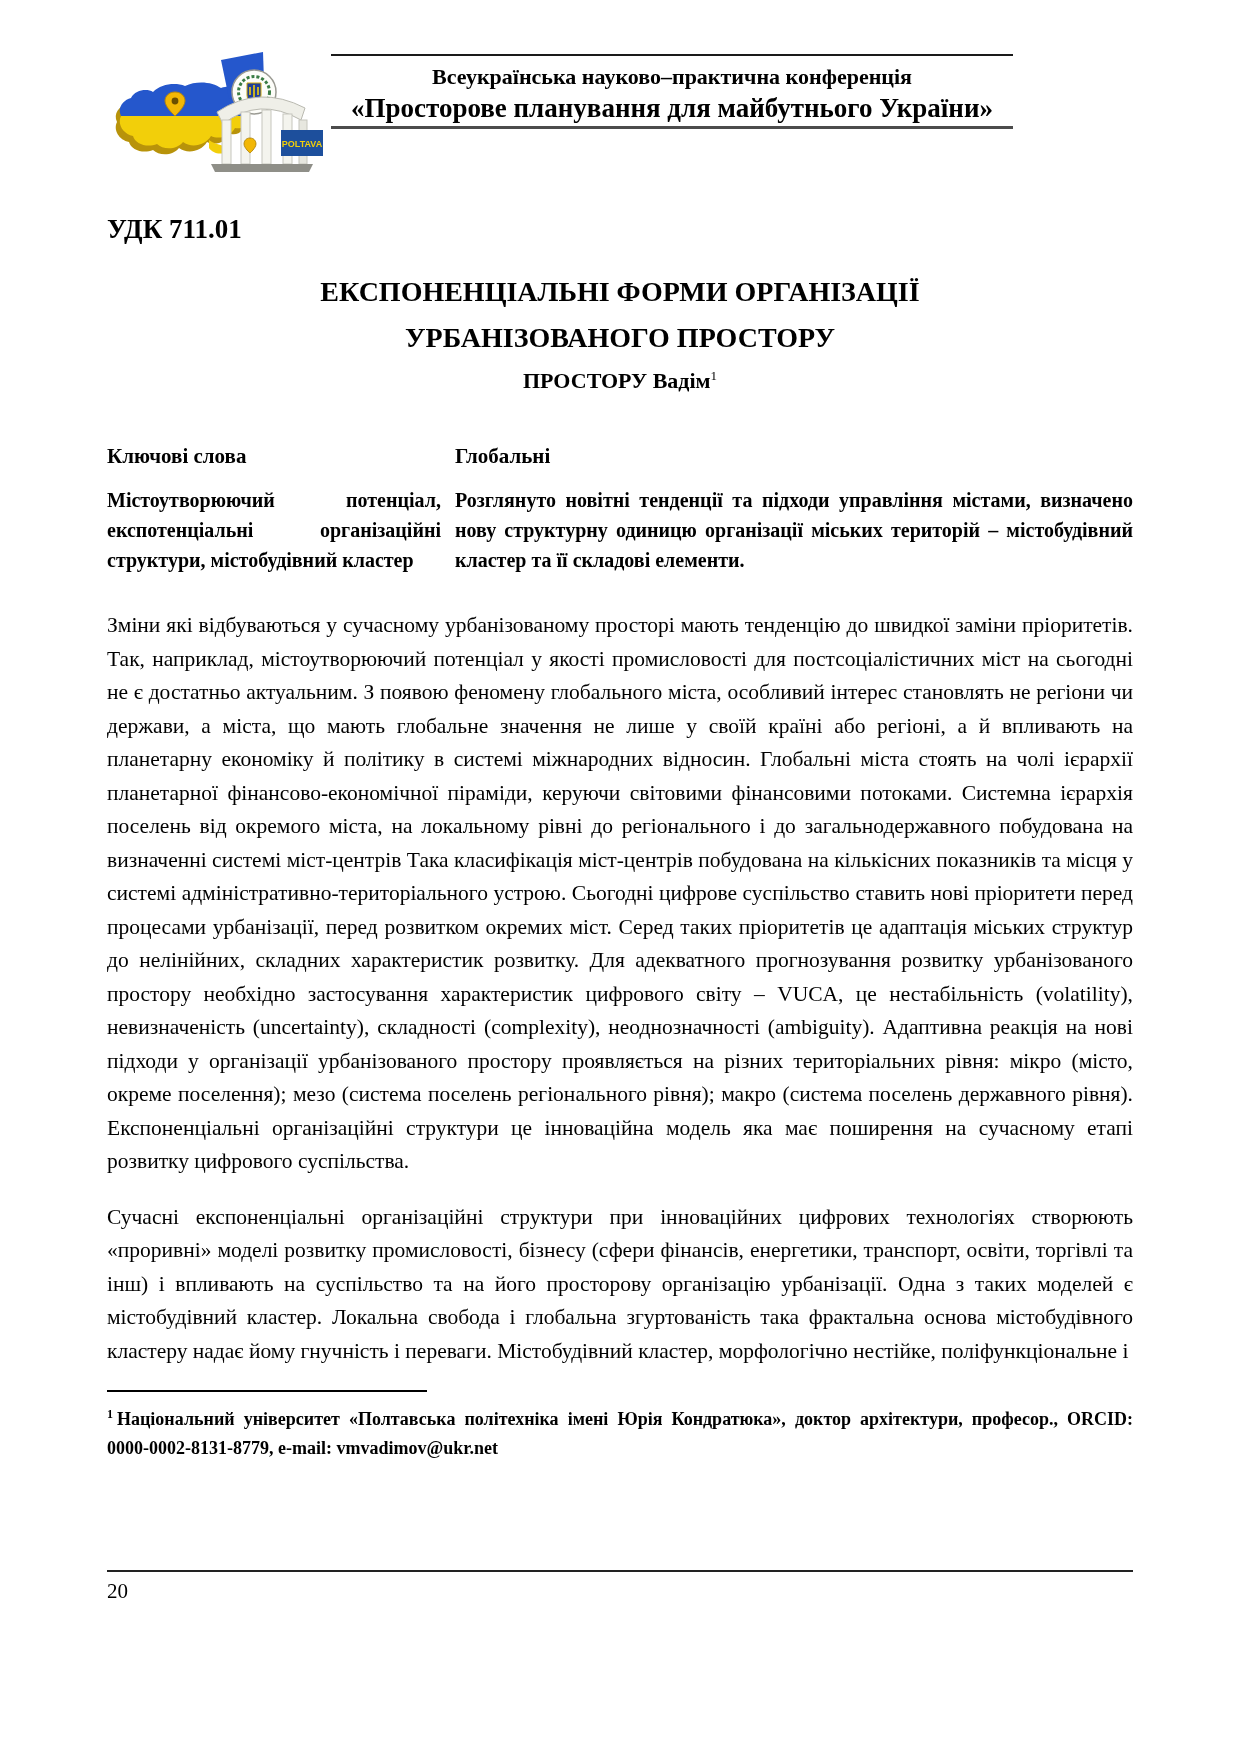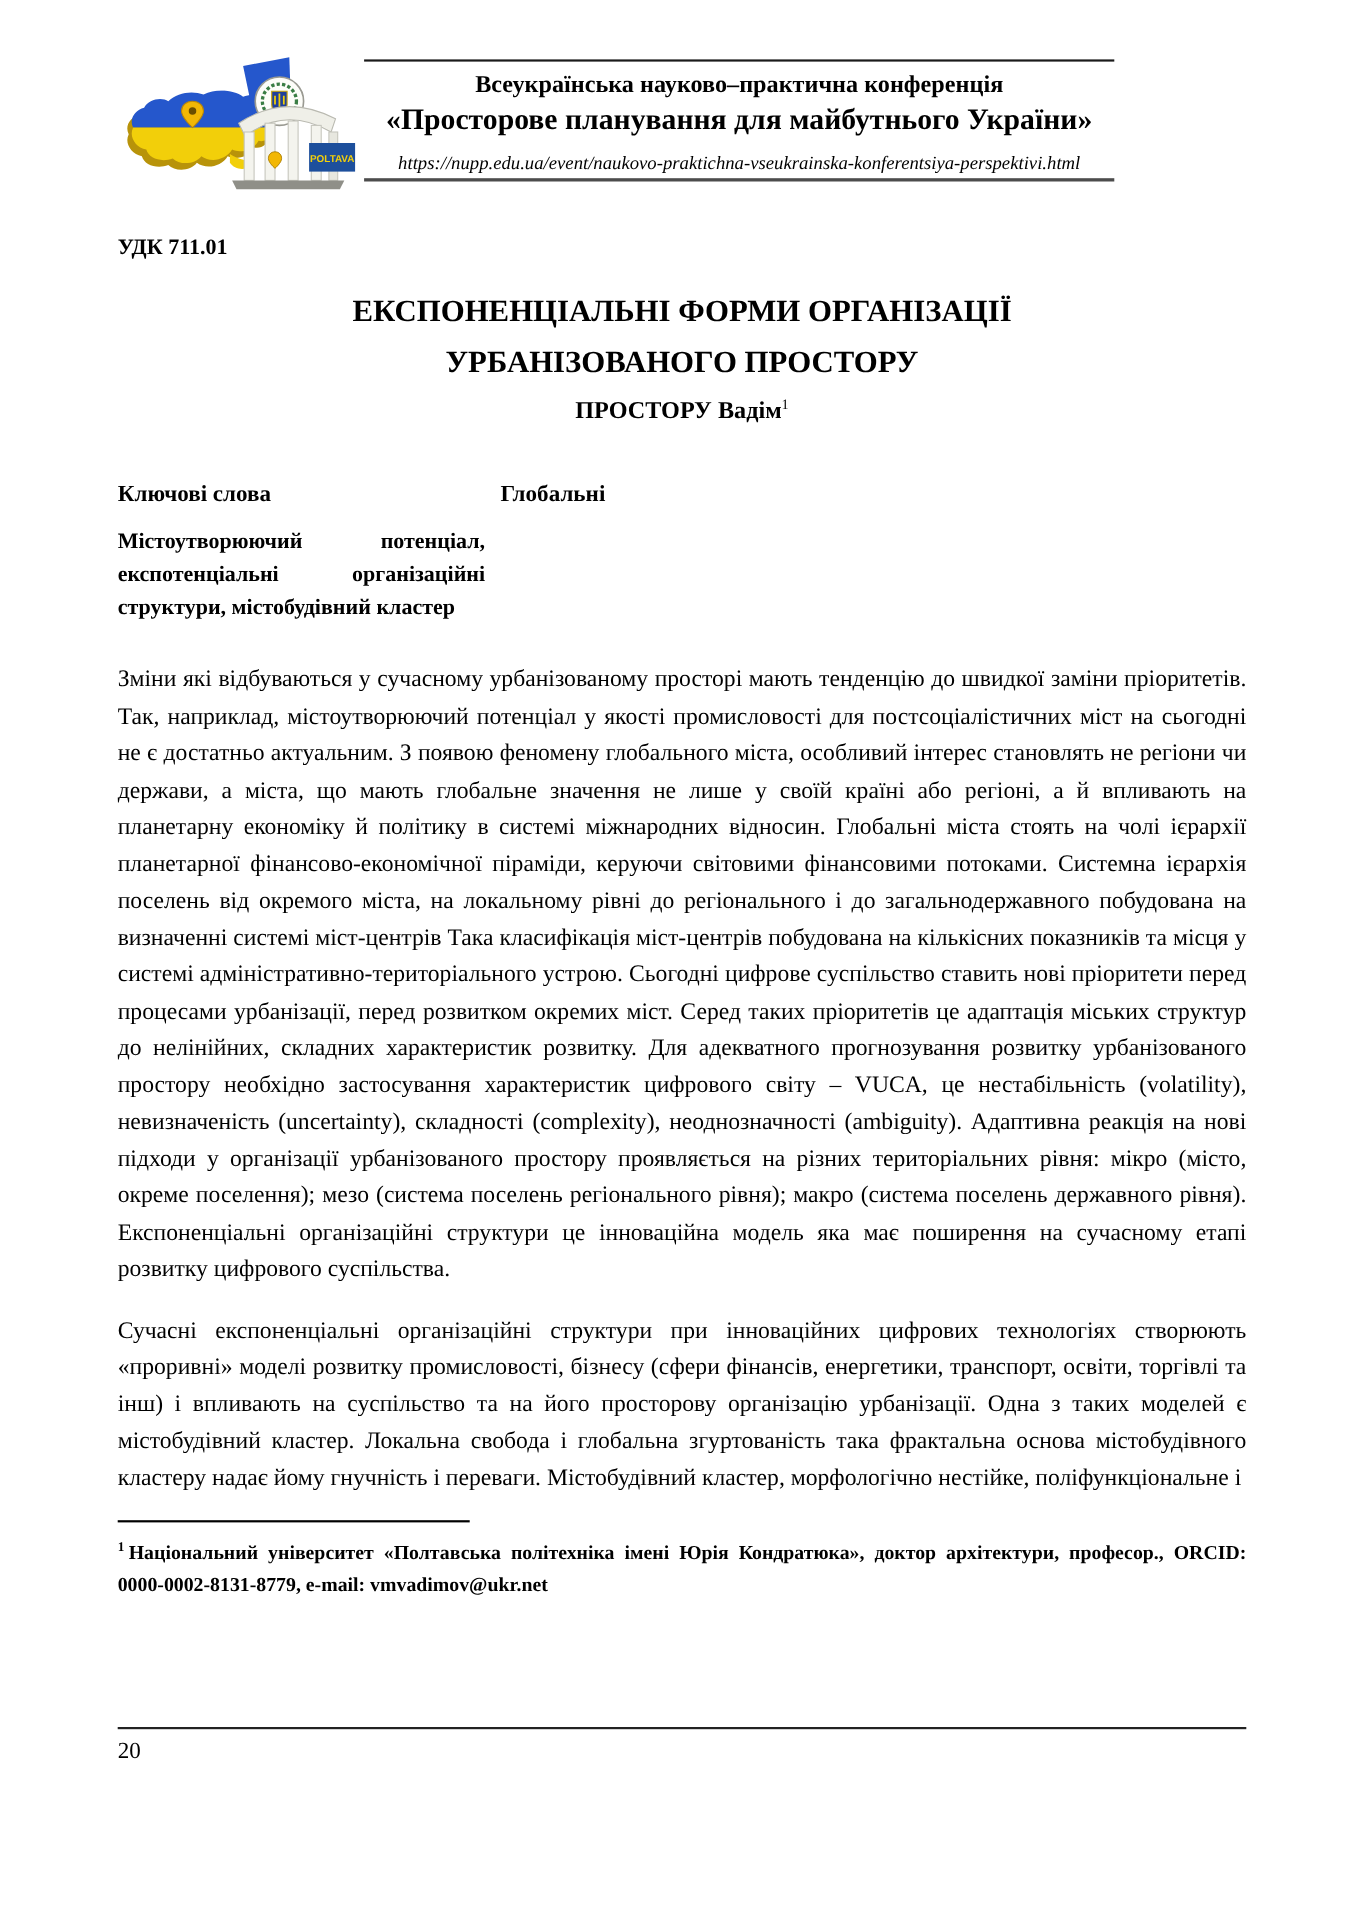--- a/index.html
+++ b/index.html
@@ -22,21 +22,21 @@
     border-top:2px solid #1a1a1a;
     text-align:center;
     font-family:Liberation Serif, serif;
   }
   .hdr-line1 { font-size:22px; font-weight:bold; margin-top:8px; }
   .hdr-line2 { font-size:27px; font-weight:bold; margin-top:3px; }
   .hdr-url   { font-size:17px; font-style:italic; margin-top:15px; padding-bottom:1px; }
   .header-text .bottom-rule { border-top:3px solid #4c4c4c; margin-top:2px; }
 
   
-  .udc { margin-top:38px; font-size:20px; font-weight:bold; }
+  .udc { margin-top:38px; font-size:27px; font-weight:bold; }
   .title { margin-top:24px; text-align:center; font-weight:bold; font-size:28px; line-height:46px; }
   .author { margin-top:7px; text-align:center; font-weight:bold; font-size:22px; }
   .author sup { font-size:13px; font-weight:normal; }
 
   
   .kw-table { margin-top:50px; display:grid; grid-template-columns:348px 1fr; }
   .kw-table .th { font-weight:bold; font-size:21px; padding-bottom:16px; }
   .kw-table .td { font-size:20px; line-height:30px; text-align:justify;font-weight:bold; }
   .kw-table .col1 { padding-right:14px; }
 
@@ -106,38 +106,38 @@
           <g>
             <rect x="168" y="80" width="42" height="26" fill="#1d4f9c"></rect>
             <text x="189" y="97" text-anchor="middle" font-family="Liberation Sans, sans-serif" font-size="9" font-weight="bold" fill="#f2cf0a">POLTAVA</text>
           </g>
         </svg>
       </div>
 
       <div class="header-text">
         <div class="hdr-line1">Всеукраїнська науково–практична конференція</div>
         <div class="hdr-line2">«Просторове планування для майбутнього України»</div>
-        <div class="hdr-url">https://nupp.edu.ua/event/naukovo-praktichna-vseukrainska-konferentsiya-perspektivi.html</div>
         <div class="bottom-rule"></div>
       </div>
     </div>
 
     <div class="udc">УДК 711.01</div>
 
     <div class="title">
       <div>ЕКСПОНЕНЦІАЛЬНІ ФОРМИ ОРГАНІЗАЦІЇ</div>
       <div>УРБАНІЗОВАНОГО ПРОСТОРУ</div>
     </div>
 
     <div class="author"><span>ПРОСТОРУ Вадім</span><sup>1</sup></div>
 
     <div class="kw-table">
       <div class="th col1">Ключові слова</div>
       <div class="th">Глобальні</div>
       <div class="td col1">Містоутворюючий потенціал, експотенціальні організаційні структури, містобудівний кластер</div>
+      <div class="td">Розглянуто новітні тенденції та підходи управління містами, визначено нову структурну одиницю організації міських територій – містобудівний кластер та її складові елементи.</div>
     </div>
 
     <div class="body-text">
       <p class="p1">Зміни які відбуваються у сучасному урбанізованому просторі мають тенденцію до швидкої заміни пріоритетів. Так, наприклад, містоутворюючий потенціал у якості промисловості для постсоціалістичних міст на сьогодні не є достатньо актуальним. З появою феномену глобального міста, особливий інтерес становлять не регіони чи держави, а міста, що мають глобальне значення не лише у своїй країні або регіоні, а й впливають на планетарну економіку й політику в системі міжнародних відносин. Глобальні міста стоять на чолі ієрархії планетарної фінансово-економічної піраміди, керуючи світовими фінансовими потоками. Системна ієрархія поселень від окремого міста, на локальному рівні до регіонального і до загальнодержавного побудована на визначенні системі міст-центрів Така класифікація міст-центрів побудована на кількісних показників та місця у системі адміністративно-територіального устрою. Сьогодні цифрове суспільство ставить нові пріоритети перед процесами урбанізації, перед розвитком окремих міст. Серед таких пріоритетів це адаптація міських структур до нелінійних, складних характеристик розвитку. Для адекватного прогнозування розвитку урбанізованого простору необхідно застосування характеристик цифрового світу – VUCA, це нестабільність (volatility), невизначеність (uncertainty), складності (complexity), неоднозначності (ambiguity). Адаптивна реакція на нові підходи у організації урбанізованого простору проявляється на різних територіальних рівня: мікро (місто, окреме поселення); мезо (система поселень регіонального рівня); макро (система поселень державного рівня). Експоненціальні організаційні структури це інноваційна модель яка має поширення на сучасному етапі розвитку цифрового суспільства.</p>
       <p class="p2">Сучасні експоненціальні організаційні структури при інноваційних цифрових технологіях створюють «проривні» моделі розвитку промисловості, бізнесу (сфери фінансів, енергетики, транспорт, освіти, торгівлі та інш) і впливають на суспільство та на його просторову організацію урбанізації. Одна з таких моделей є містобудівний кластер. Локальна свобода і глобальна згуртованість така фрактальна основа містобудівного кластеру надає йому гнучність і переваги. Містобудівний кластер, морфологічно нестійке, поліфункціональне і</p>
     </div>
 
     <div class="footnote">
       <div class="footnote-rule"></div>
       <p><sup>1</sup><span>Національний університет «Полтавська політехніка імені Юрія Кондратюка», доктор архітектури, професор., ORCID: 0000-0002-8131-8779, e-mail: vmvadimov@ukr.net</span></p>

